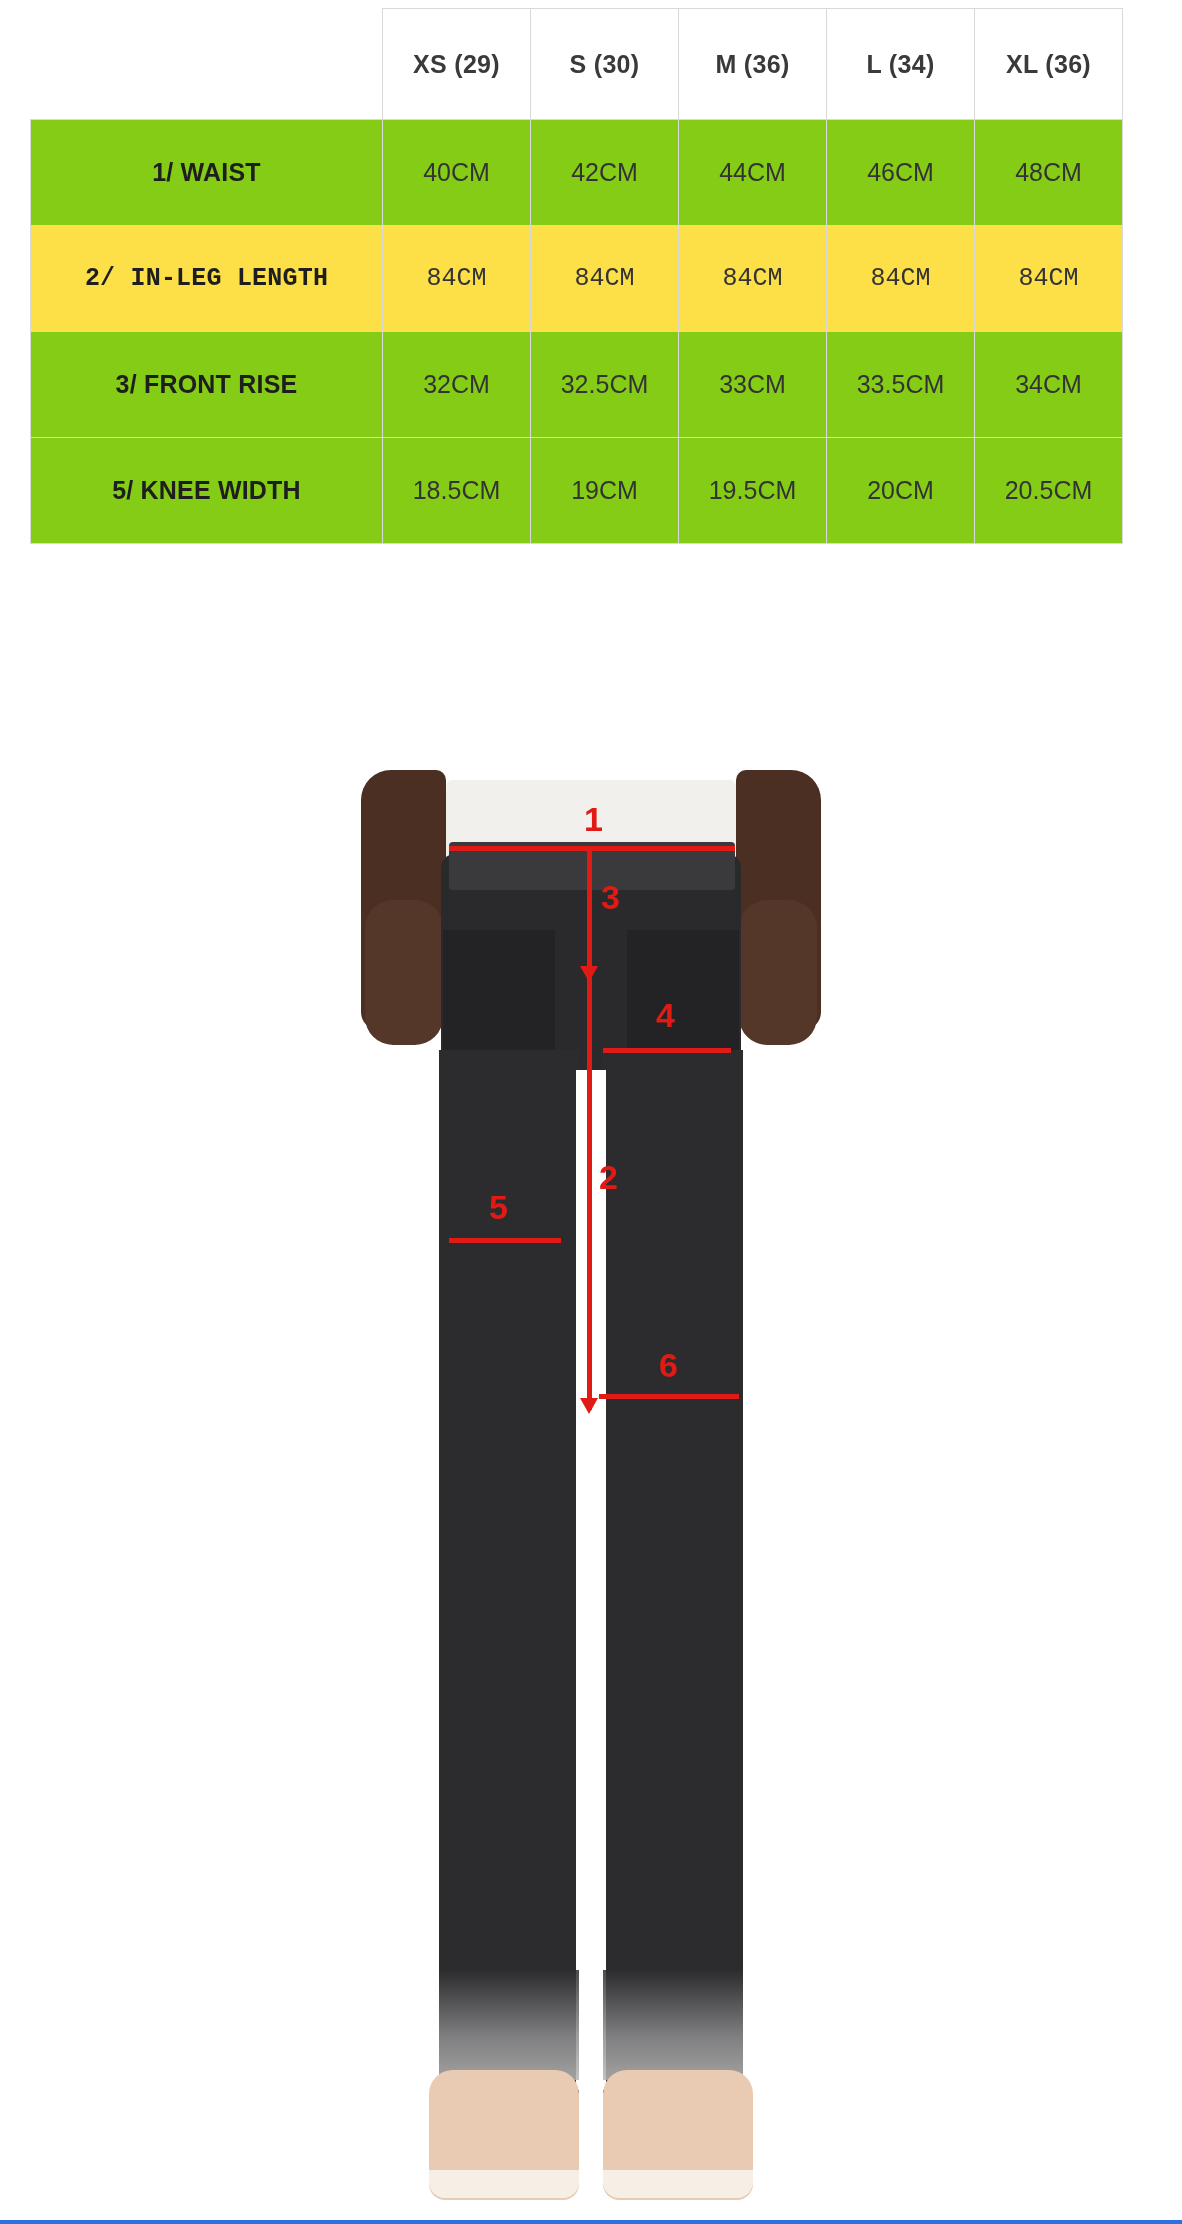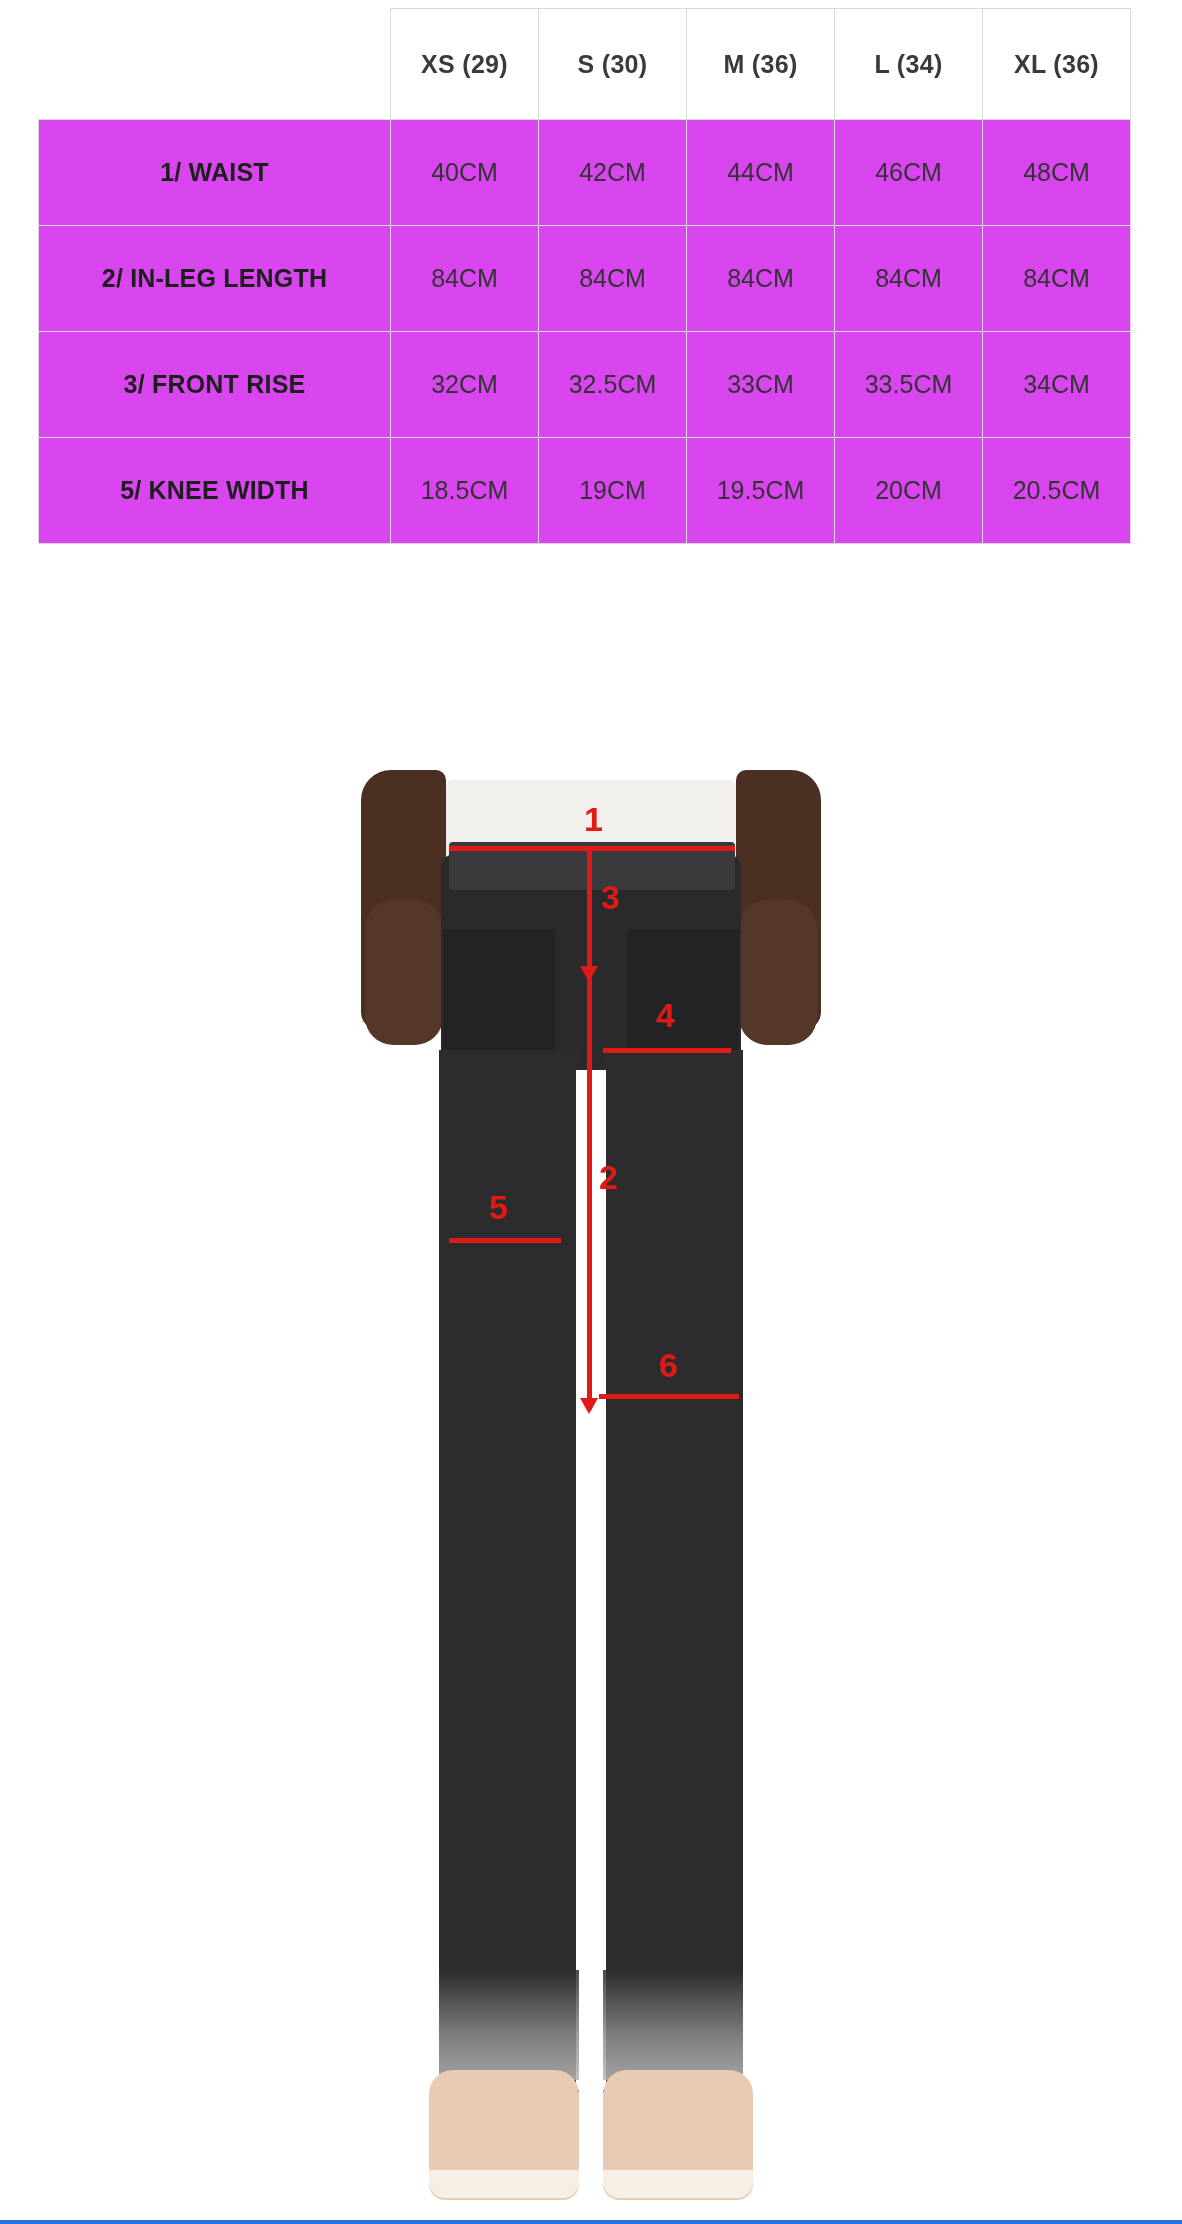--- a/index.html
+++ b/index.html
@@ -15,21 +15,20 @@
     overflow: hidden;
     position: relative;
   }
 
   
   .table-wrap {
     position: absolute;
     left: 30px;
     top: 8px;
     width: 1122px;
-    margin-left: 8px;
   }
   table.size-table {
     border-collapse: collapse;
     table-layout: fixed;
     width: 1092px;
     font-size: 25px;
   }
   table.size-table col.labelcol { width: 352px; }
   table.size-table col.sizecol  { width: 148px; }
 
@@ -51,22 +50,22 @@
   }
   table.size-table thead th.size-head {
     font-weight: 700;
     font-size: 25px;
     letter-spacing: 0.3px;
     color: #3a3a3a;
     background: #ffffff;
     height: 110px;
   }
 
-  table.size-table tbody tr.shade td { background: #d946ef; text-align: center; }
-  table.size-table tbody tr.plain td { background: #d946ef; }
+  table.size-table tbody tr.shade td { background: #84cc16; text-align: center; }
+  table.size-table tbody tr.plain td { background: #fde047; font-family: Liberation Mono, monospace; }
 
   table.size-table td.row-label {
     font-weight: 700;
     font-size: 25px;
     color: #1e1e1e;
     letter-spacing: 0.2px;
   }
   table.size-table td.val {
     font-size: 25px;
     color: #333333;

